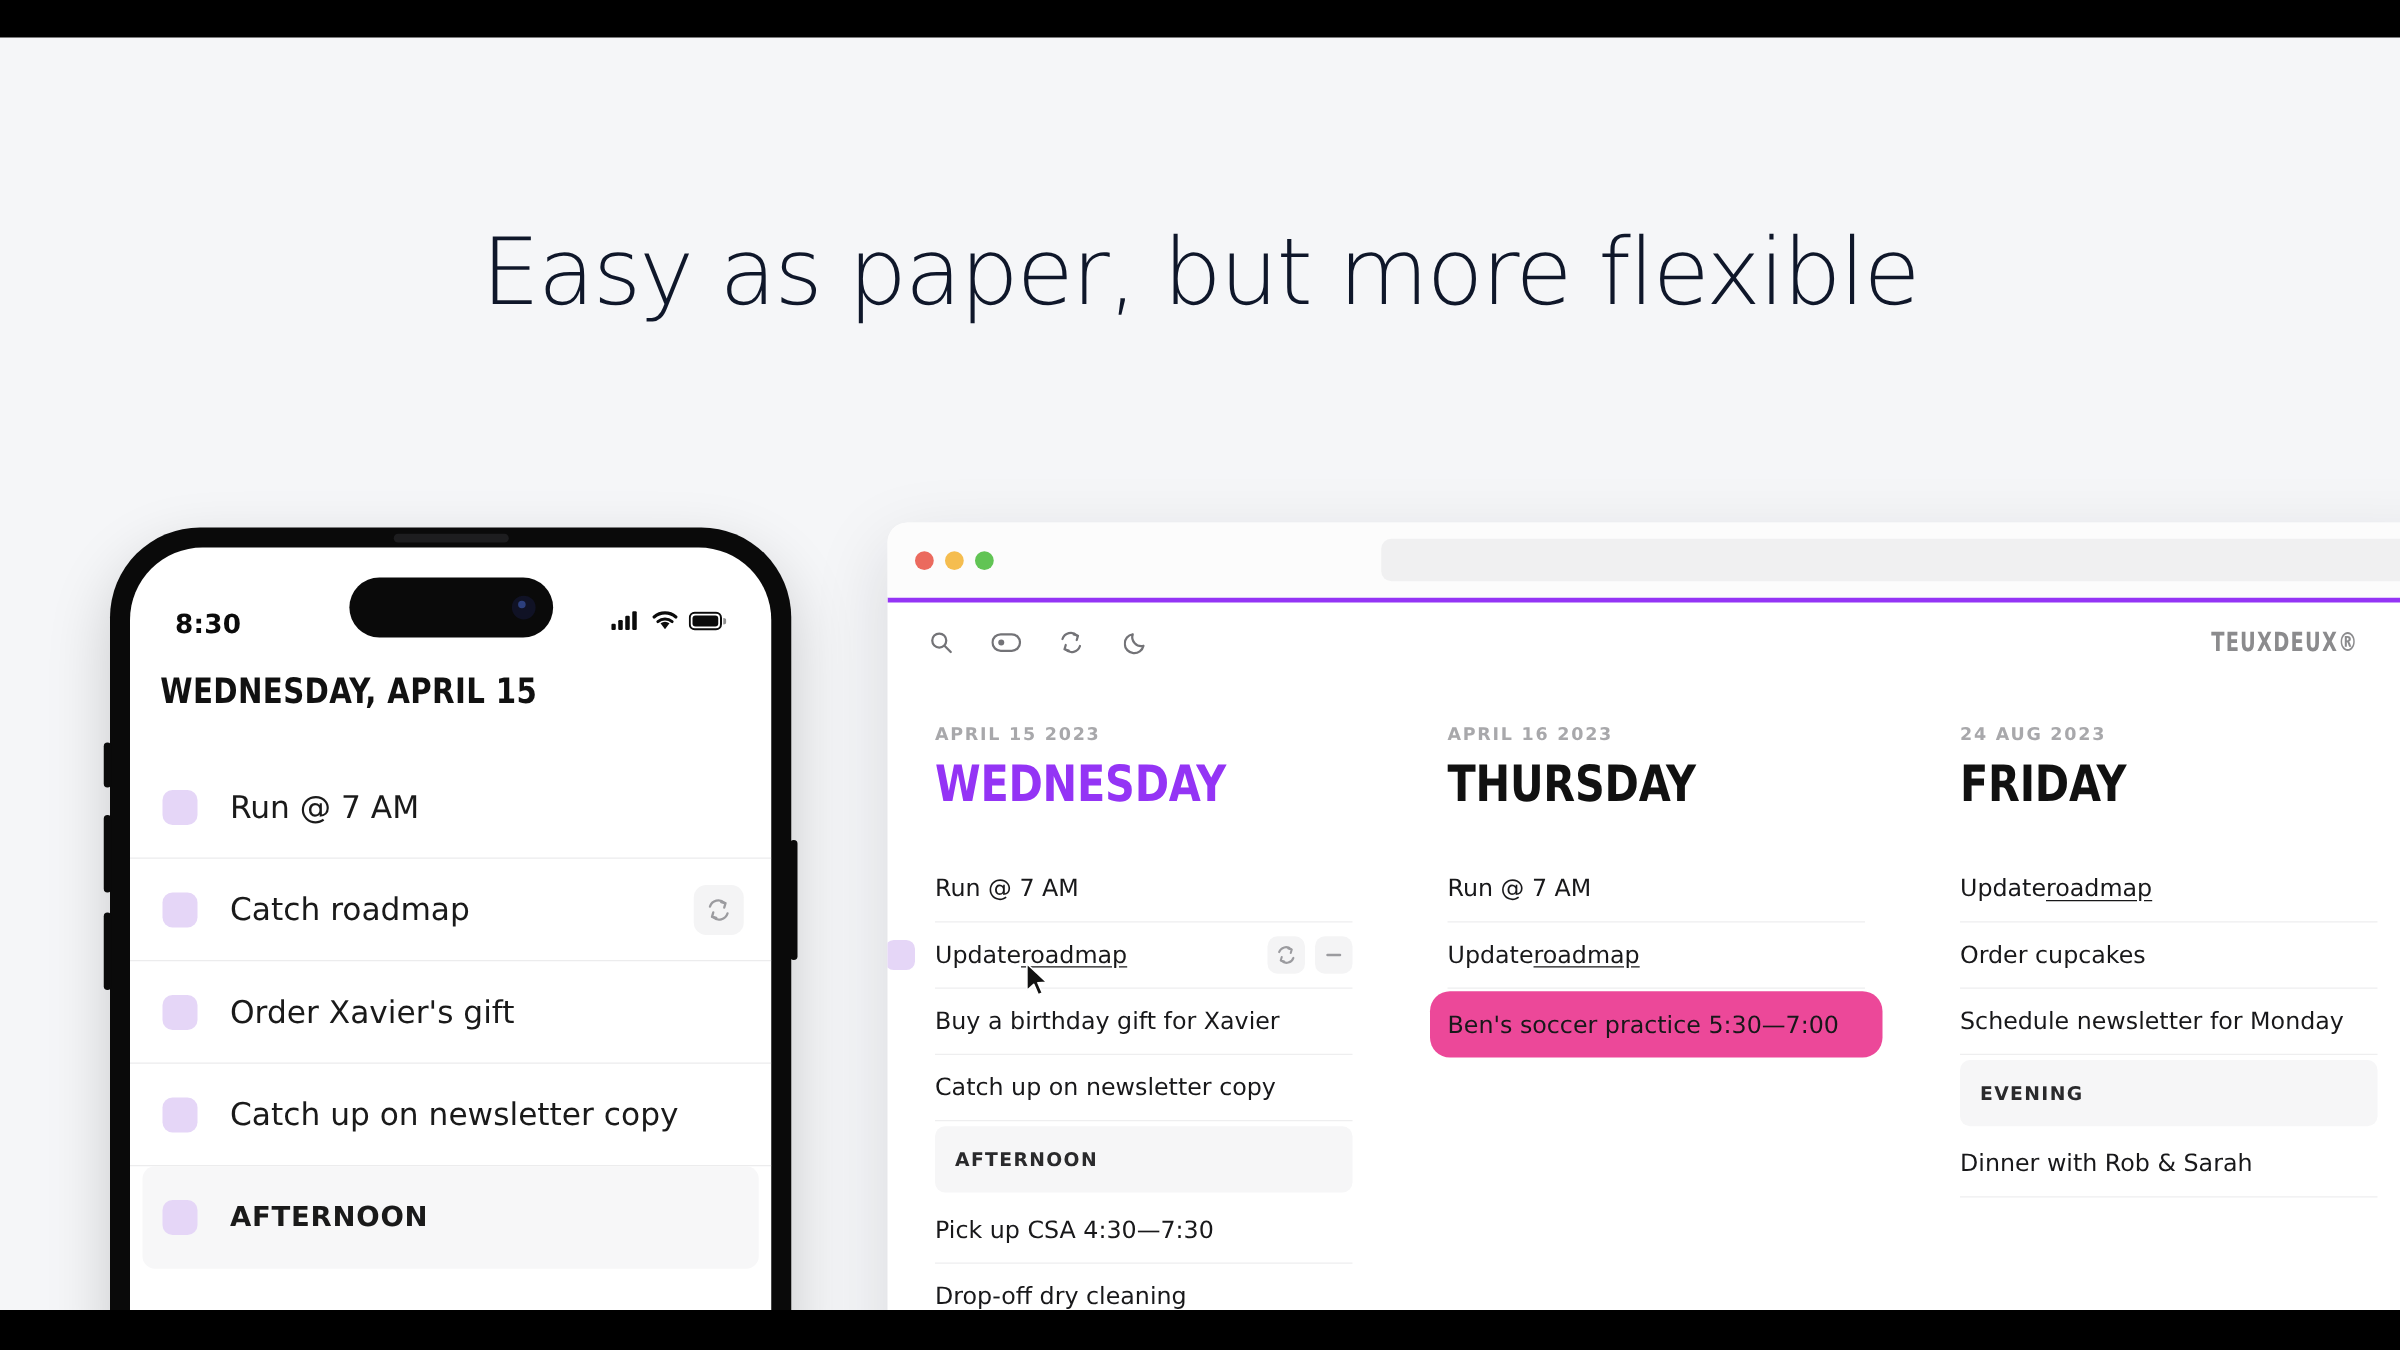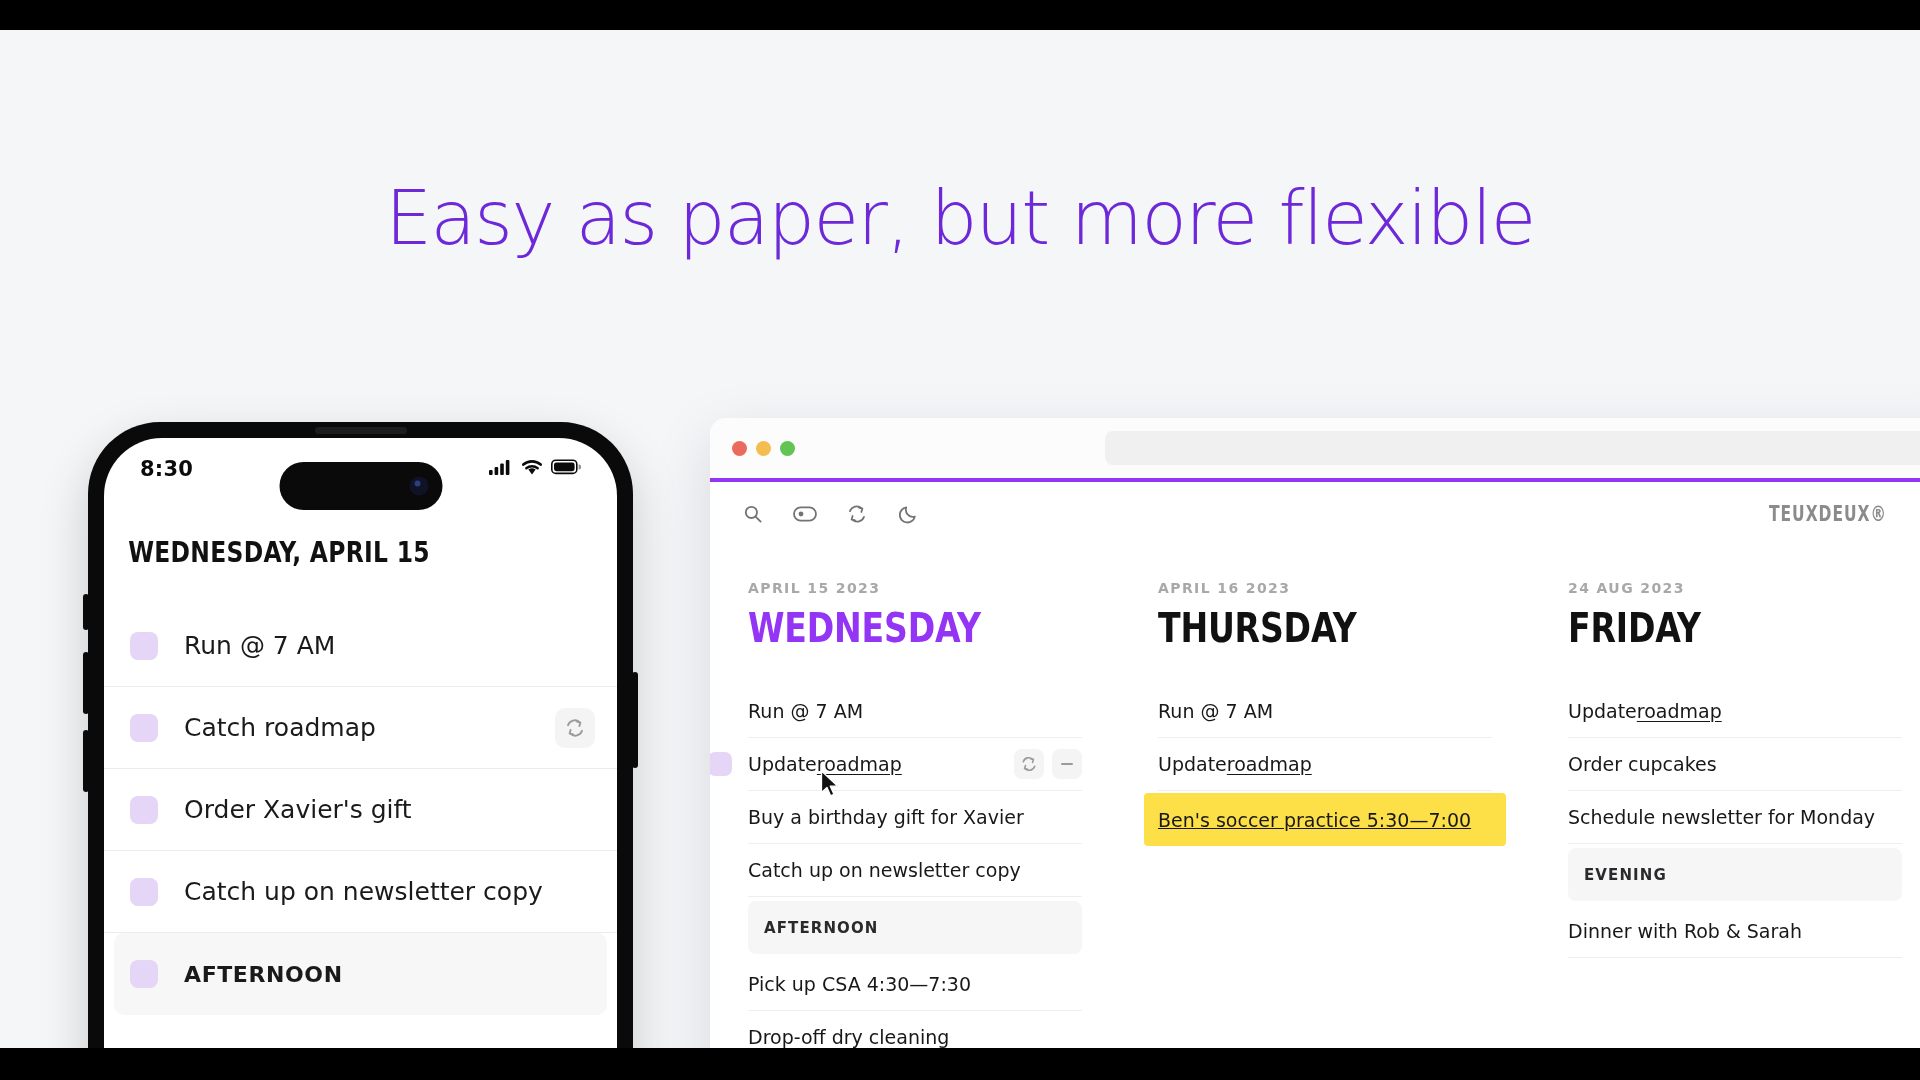--- a/index.html
+++ b/index.html
@@ -22,21 +22,21 @@
   
   .headline {
     position: absolute;
     left: 0; top: 145px;
     width: 1920px;
     text-align: center;
     font-family: "DejaVu Sans", sans-serif;
     font-size: 74px;
     font-weight: 300;
     letter-spacing: -1.5px;
-    color: #6d28d9;
+    color: #0f172a;
     white-space: nowrap;
   }
 
   
   .phone {
     position: absolute;
     left: 88px; top: 392px;
     width: 545px; height: 700px;
     background: #0a0a0a;
     border-radius: 72px;
@@ -78,21 +78,21 @@
     width: 19px; height: 19px; border-radius: 50%;
     background: #101225;
   }
   .dyn-cam::after {
     content: ""; position: absolute;
     left: 5px; top: 4px; width: 6px; height: 6px;
     border-radius: 50%; background: #2c3f7d;
   }
 
   .status-bar {
-    position: absolute; left: 0; top: 14px;
+    position: absolute; left: 0; top: 44px;
     width: 100%; height: 34px;
     display: flex; align-items: center;
     justify-content: space-between;
     padding: 0 36px;
   }
   .status-time {
     font-family: "DejaVu Sans", sans-serif;
     font-size: 21px; font-weight: 700; color: #0b0b0b;
     letter-spacing: .2px;
   }
@@ -223,26 +223,25 @@
   .t-row.section {
     background: #f6f6f7;
     border-radius: 8px;
     border-bottom: none;
     padding-left: 16px;
     margin: 4px 0;
     font-weight: 700; font-size: 15px;
     letter-spacing: 1.1px; color: #2a2a2c;
   }
   .t-row.selected {
-    background: #fde047;
-    border-radius: 4px;
+    background: #ec4899;
+    border-radius: 16px;
     border-bottom: none;
     padding-left: 14px;
     margin: 2px -14px;
-    text-decoration: underline;
   }
   .t-row .link { text-decoration: underline; text-underline-offset: 3px; }
 
   .t-check {
     position: absolute;
     left: -40px; top: 50%;
     transform: translateY(-50%);
     width: 24px; height: 24px;
     border-radius: 7px; background: #e5d6f7;
   }

